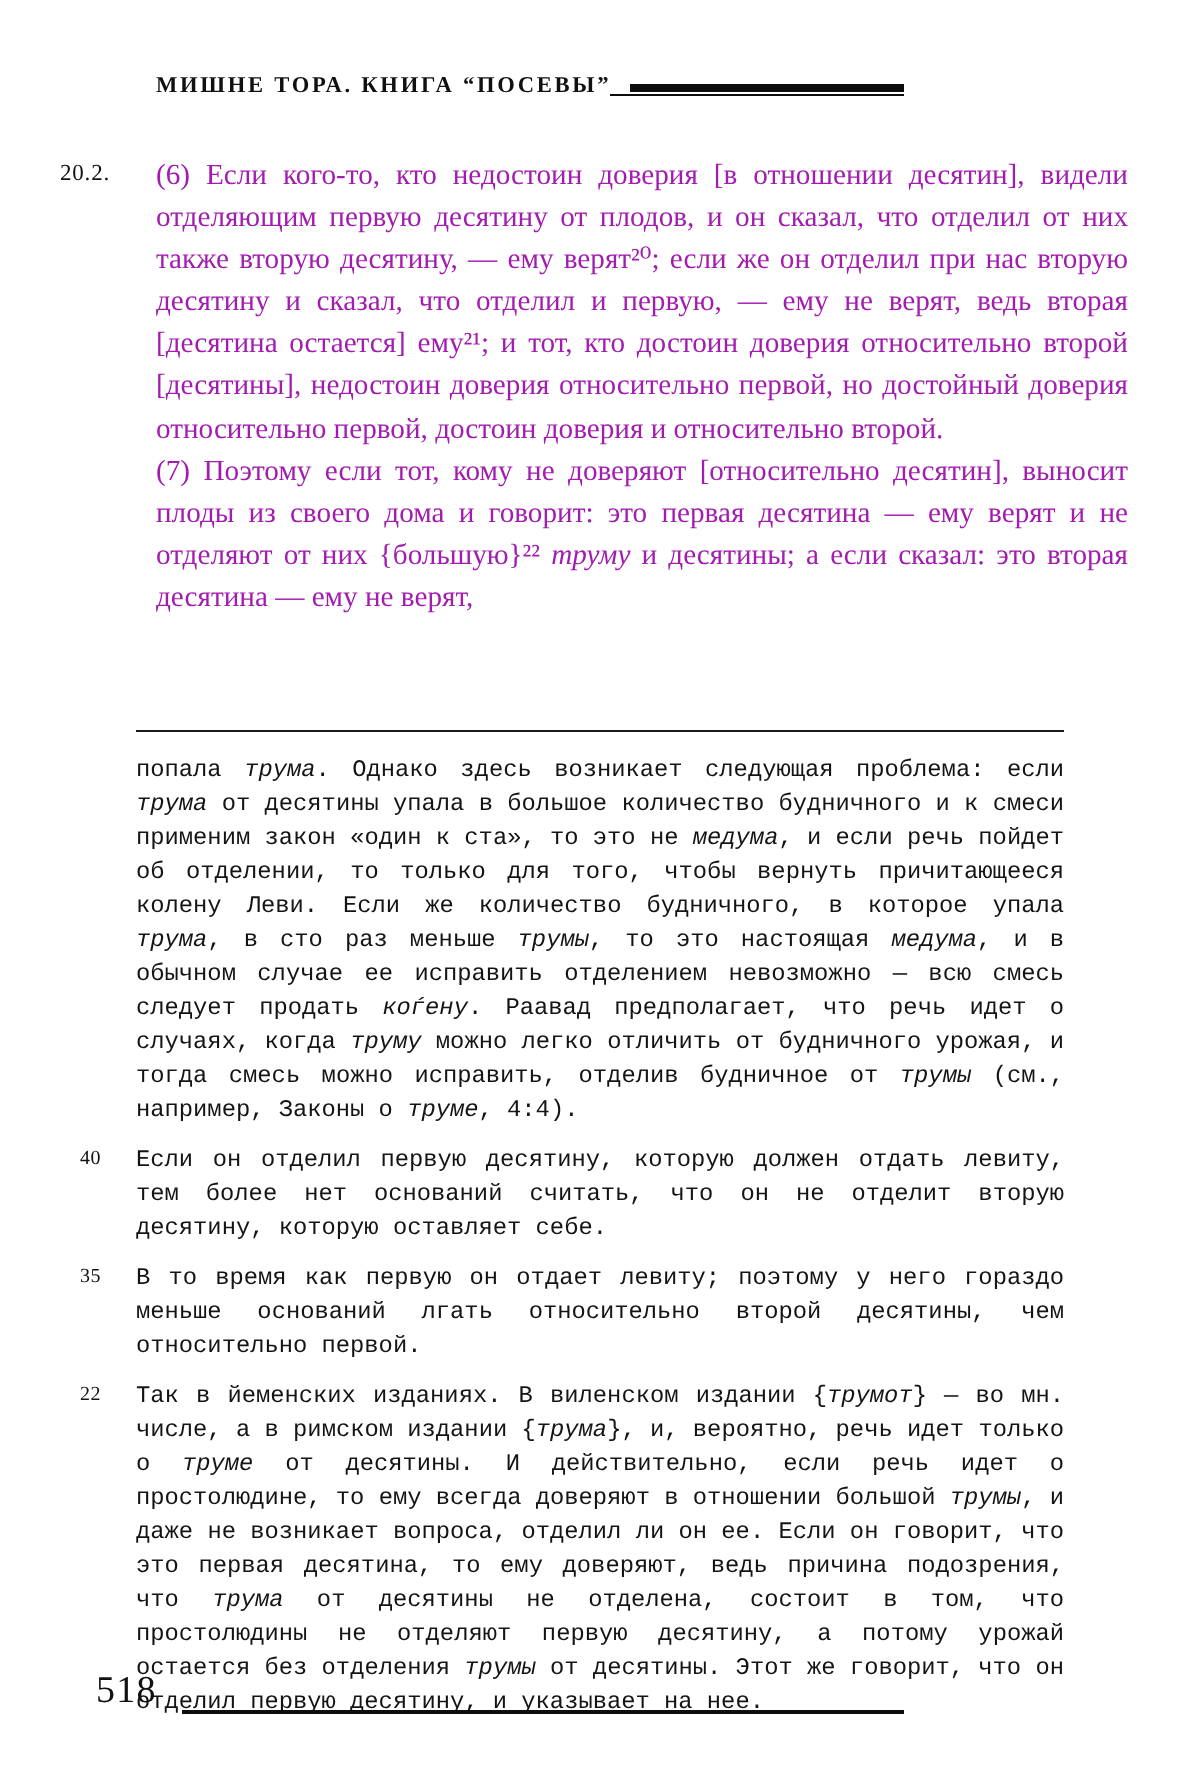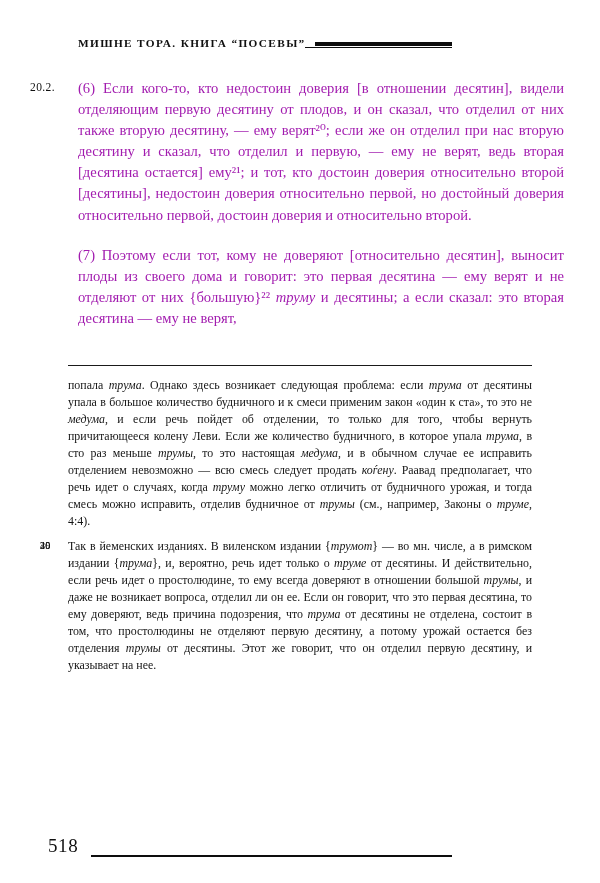--- a/index.html
+++ b/index.html
@@ -86,21 +86,20 @@
   p.body-par {
     margin: 0;
     font-size: 14.6px;
     line-height: 21.1px;
     text-align: justify;
     text-justify: inter-word;
     hyphens: manual;
     color: #a21caf;
   }
   p.body-par + p.body-par {
-    margin-top: 19px;
   }
   .it { font-style: italic; }
 
   
   .fn-rule {
     position: absolute;
     left: 68px;
     top: 365px;
     width: 464px;
     height: 1.2px;
@@ -129,20 +128,21 @@
     letter-spacing: 0.3px;
     color: #141414;
   }
   .fn-text {
     margin-left: 38px;
     width: 464px;
     font-size: 11.9px;
     line-height: 17.0px;
     text-align: justify;
     color: #141414;
+    font-family: Liberation Mono, monospace;
   }
 
   
   .footer {
     position: absolute;
     left: 48px;
     bottom: 26px;
     right: 36px;
     height: 26px;
     display: flex;
@@ -184,26 +184,28 @@
 
   <div class="fn-rule"></div>
 
   <div class="footnotes">
     <div class="fn-item">
       <span class="fn-marker"></span>
       <div class="fn-text">попала <span class="it">трума</span>. Однако здесь возникает следующая проблема: если <span class="it">трума</span> от десятины упала в большое количество будничного и к смеси применим закон «один к ста», то это не <span class="it">медума</span>, и если речь пойдет об отделении, то только для того, чтобы вернуть причитающееся колену Леви. Если же количество будничного, в которое упала <span class="it">трума</span>, в сто раз меньше <span class="it">трумы</span>, то это настоящая <span class="it">медума</span>, и в обычном случае ее исправить отделением невозможно — всю смесь следует продать <span class="it">коѓену</span>. Раавад предполагает, что речь идет о случаях, когда <span class="it">труму</span> можно легко отличить от будничного урожая, и тогда смесь можно исправить, отделив будничное от <span class="it">трумы</span> (см., например, Законы о <span class="it">труме</span>, 4:4).</div>
     </div>
     <div class="fn-item">
       <span class="fn-marker">40</span>
+      <div class="fn-text">Если он отделил первую десятину, которую должен отдать левиту, тем более нет оснований считать, что он не отделит вторую десятину, которую оставляет себе.</div>
     </div>
     <div class="fn-item">
       <span class="fn-marker">35</span>
-    </div>
-    <div class="fn-item">
-      <span class="fn-marker">20</span>
+      <div class="fn-text">В то время как первую он отдает левиту; поэтому у него гораздо меньше оснований лгать относительно второй десятины, чем относительно первой.</div>
+    </div>
+    <div class="fn-item">
+      <span class="fn-marker">22</span>
       <div class="fn-text">Так в йеменских изданиях. В виленском издании {<span class="it">трумот</span>} — во мн. числе, а в римском издании {<span class="it">трума</span>}, и, вероятно, речь идет только о <span class="it">труме</span> от десятины. И действительно, если речь идет о простолюдине, то ему всегда доверяют в отношении большой <span class="it">трумы</span>, и даже не возникает вопроса, отделил ли он ее. Если он говорит, что это первая десятина, то ему доверяют, ведь причина подозрения, что <span class="it">трума</span> от десятины не отделена, состоит в том, что простолюдины не отделяют первую десятину, а потому урожай остается без отделения <span class="it">трумы</span> от десятины. Этот же говорит, что он отделил первую десятину, и указывает на нее.</div>
     </div>
   </div>
 
   <div class="footer">
     <span class="folio">518</span>
     <span class="footer-rule"></span>
   </div>
 
 </div>

